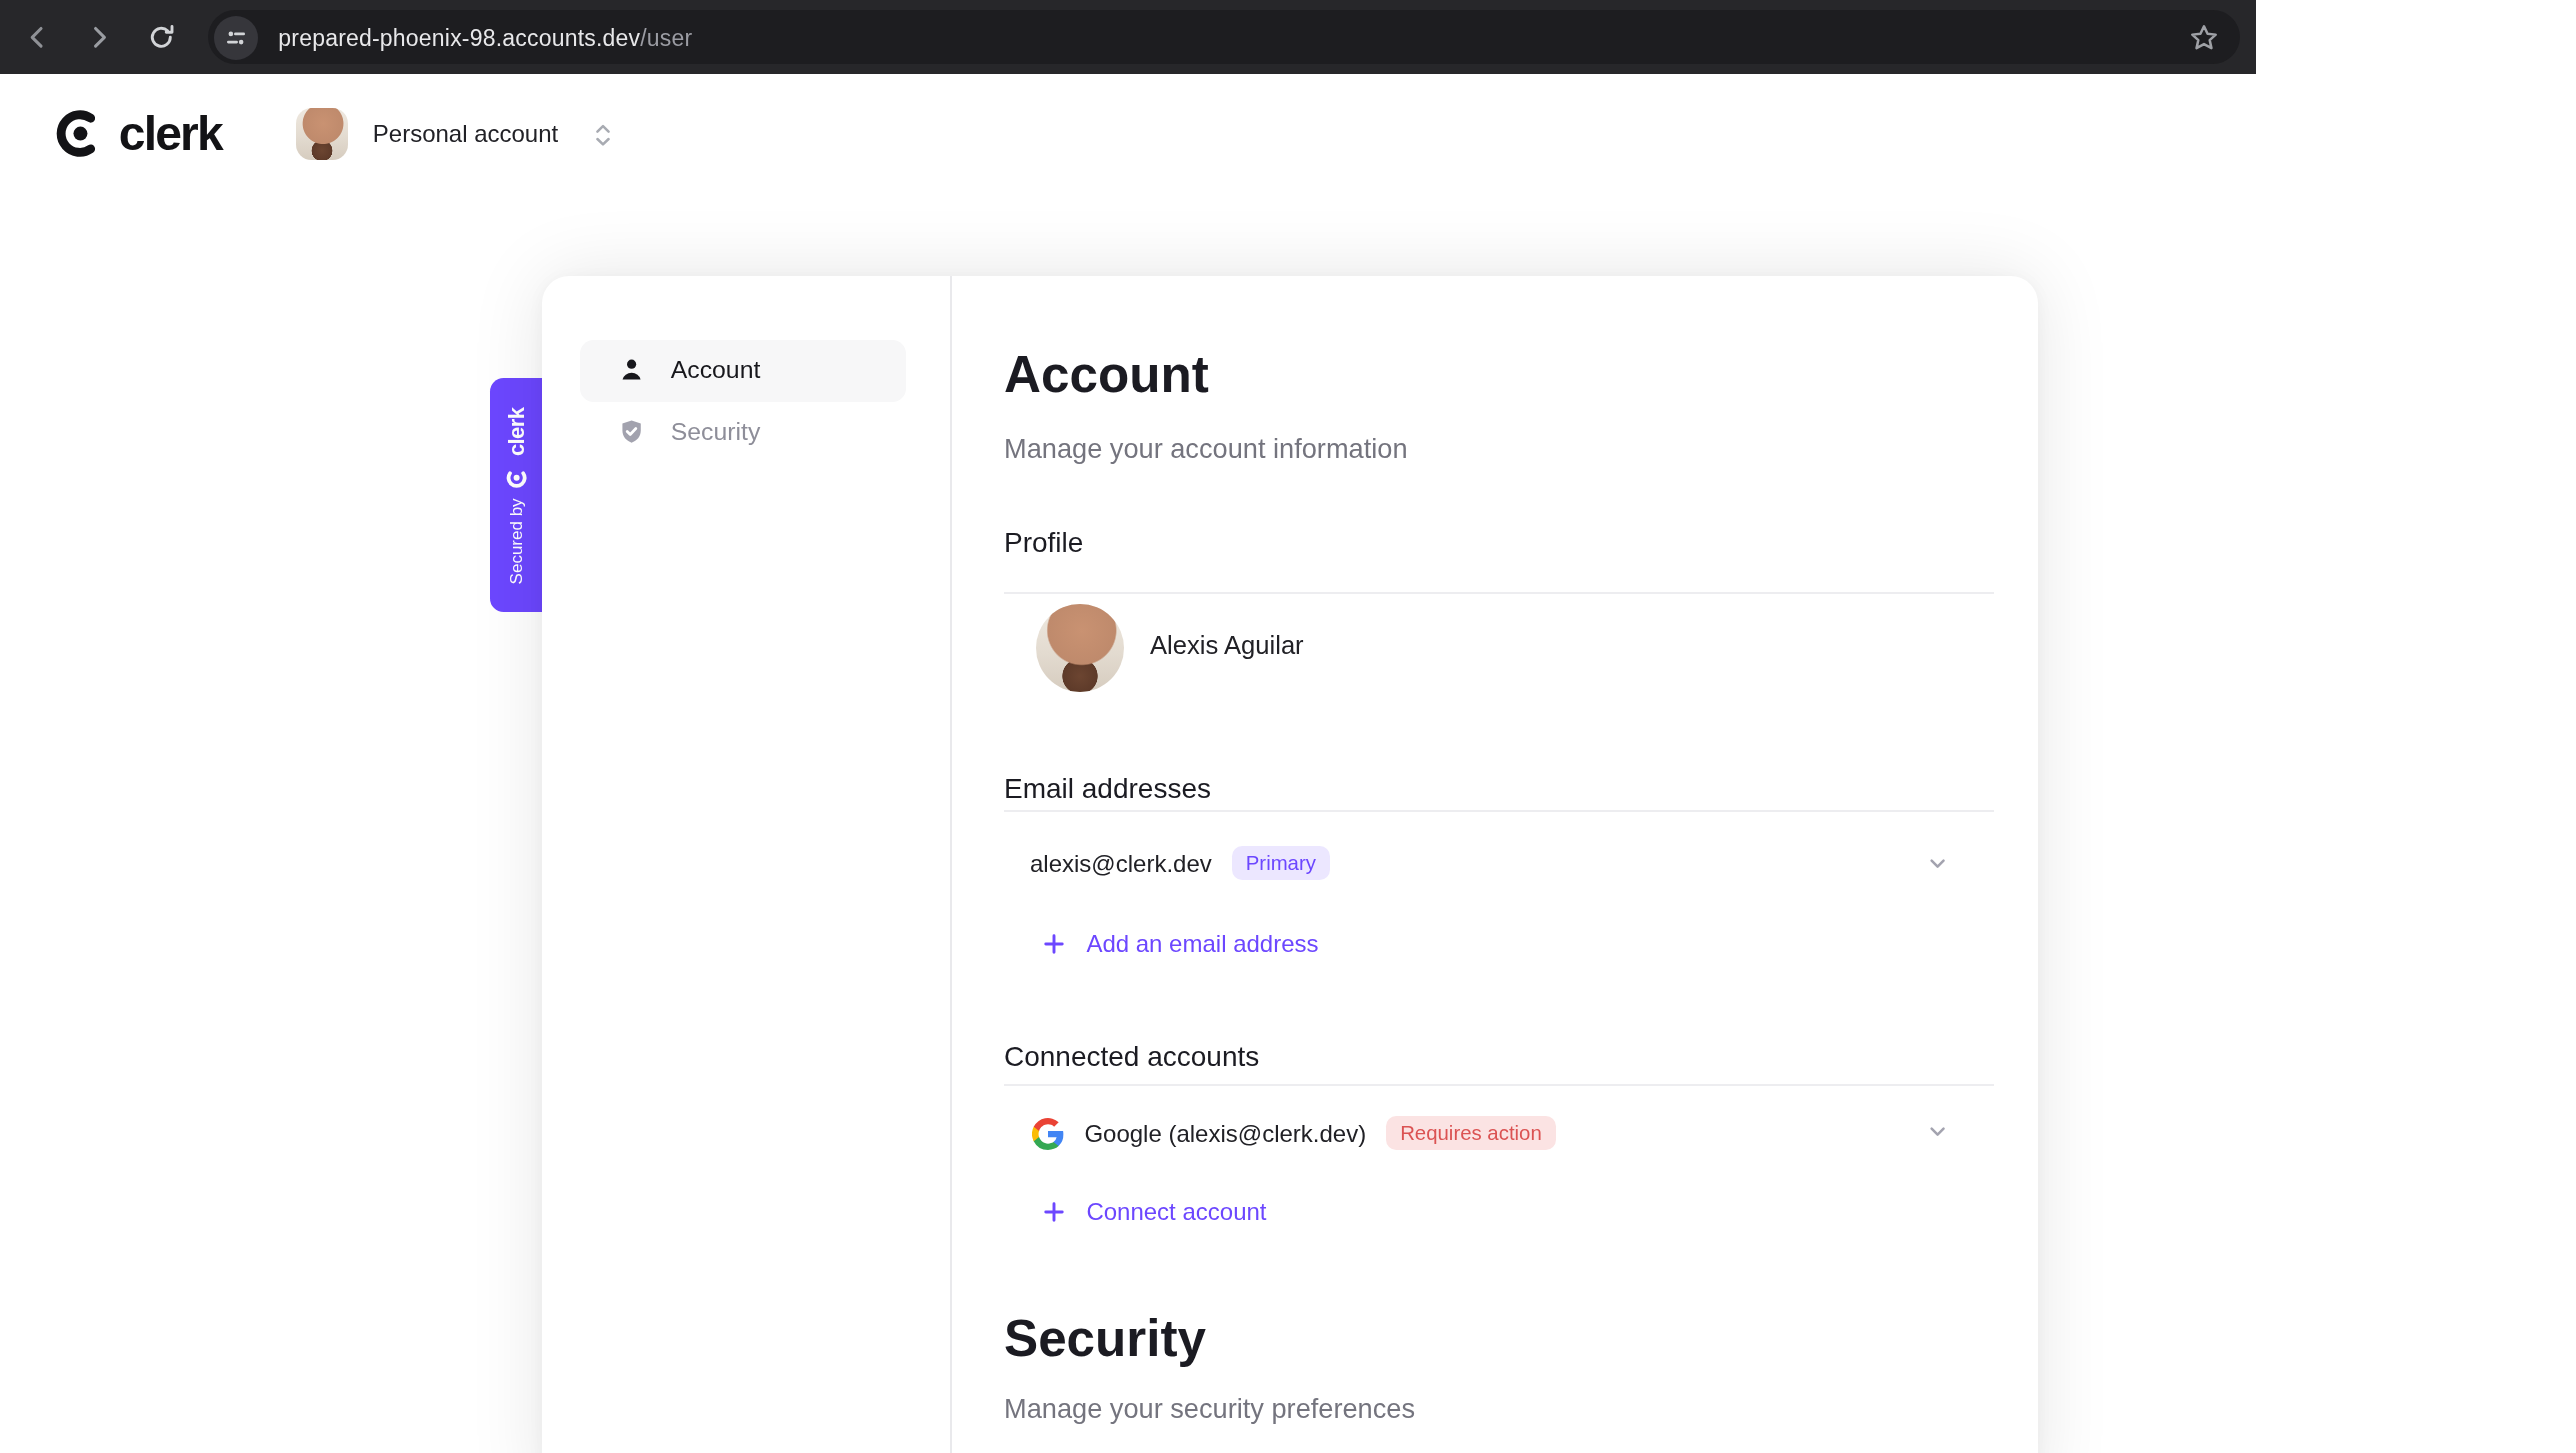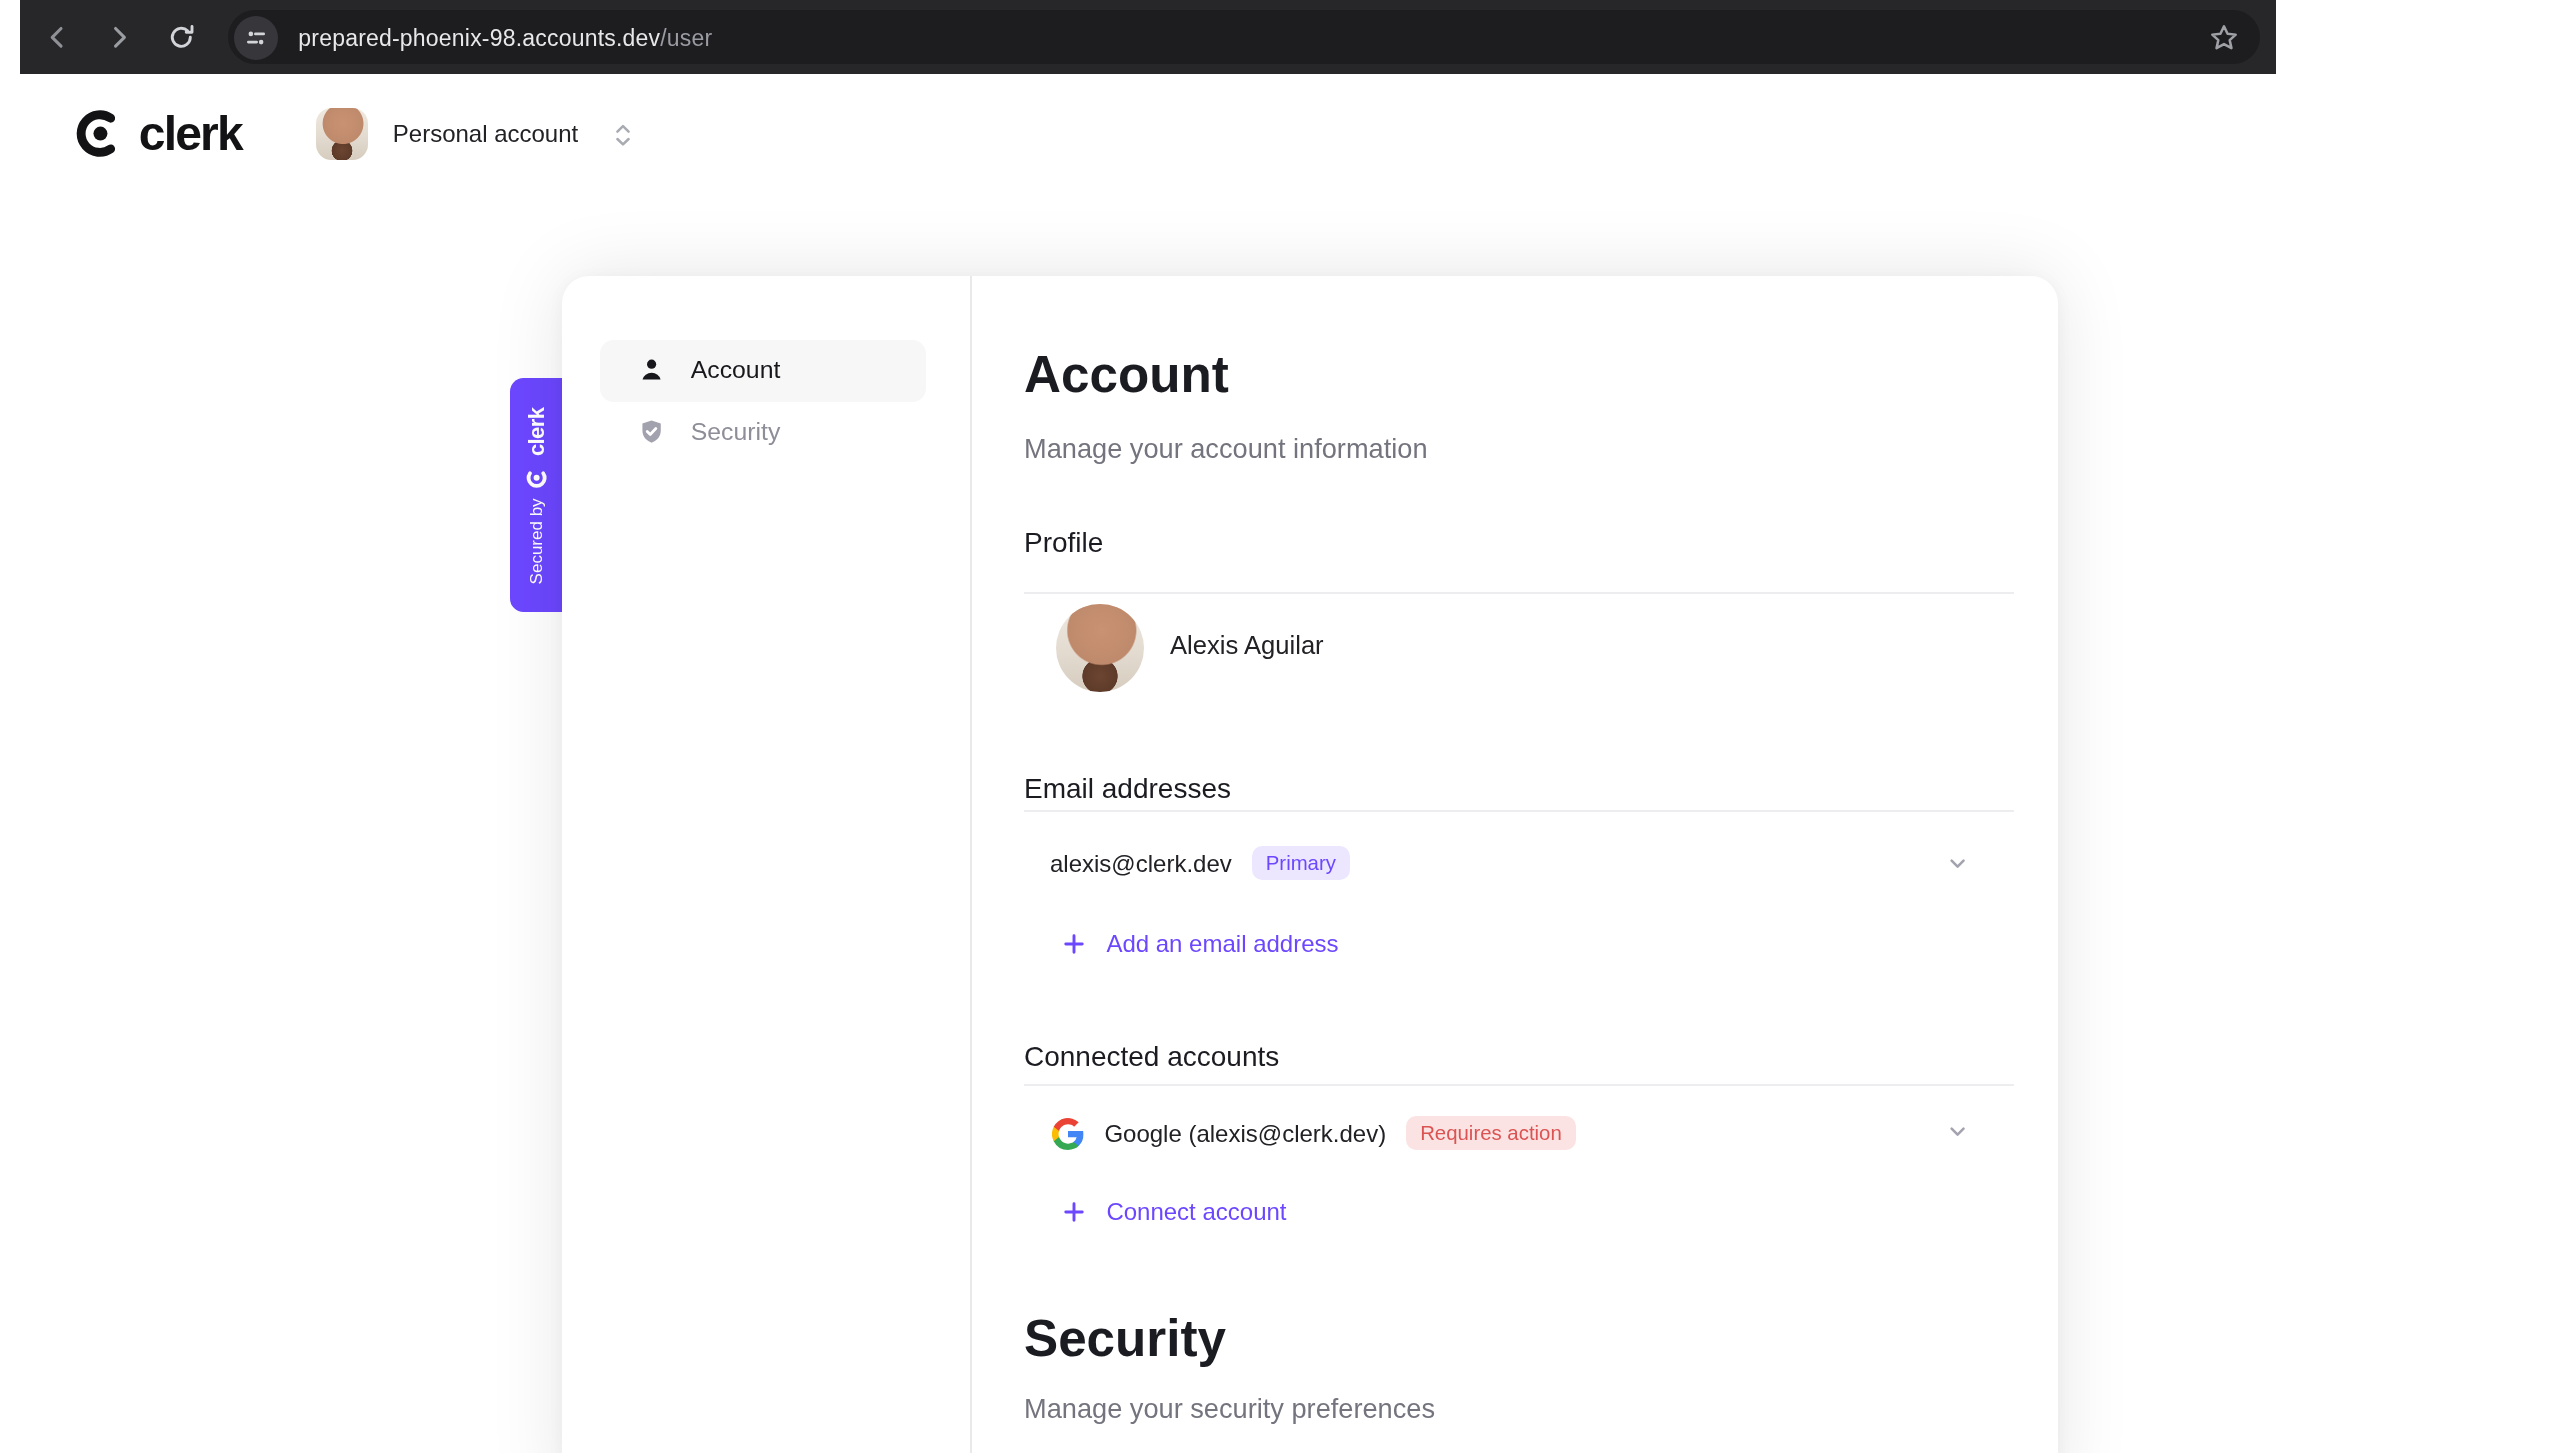--- a/index.html
+++ b/index.html
@@ -1,16 +1,16 @@
 <!DOCTYPE html>
 <html style="font-size:13.6px"><head>
 <meta charset="utf-8">
 <style>
   html,body{margin:0;padding:0;background:#fff;}
-  .viewport{width:2256px;height:1453px;overflow:hidden;position:relative;margin-left:20px;}
+  .viewport{width:2256px;height:1453px;overflow:hidden;position:relative;}
   .screen{width:1288px;height:727px;transform:scale(2);transform-origin:0 0;position:relative;
           font-family:"Liberation Sans",sans-serif;-webkit-font-smoothing:antialiased;}
 
   
   .browser{position:absolute;left:0;top:0;width:1288px;height:37px;background:#27272a;
            display:flex;align-items:center;padding:0 0 0 6.8px;box-sizing:border-box;}
   .tbtn{background:none;border:none;width:24px;height:24px;display:flex;align-items:center;
         justify-content:center;padding:0;flex:0 0 auto;cursor:default;}
   .navgroup{display:flex;gap:6.8px;align-items:center;}
   .omnibox{margin-left:12px;width:1016px;height:27px;background:#1d1d20;border-radius:13.6px;

